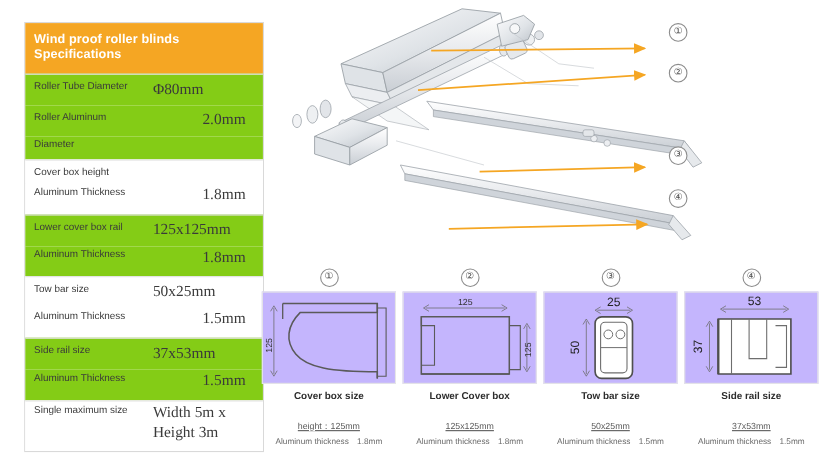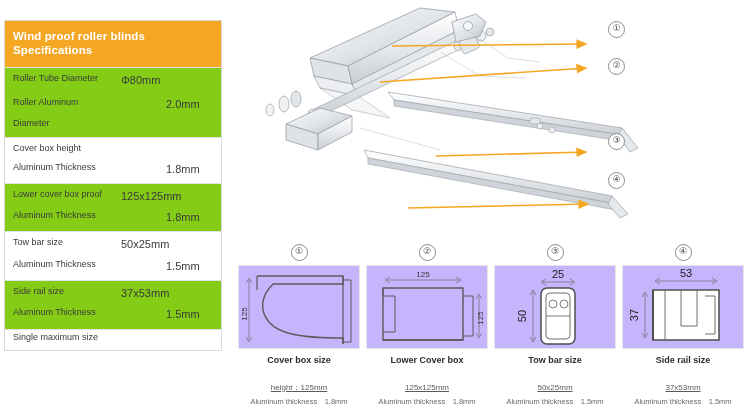--- a/index.html
+++ b/index.html
@@ -16,21 +16,21 @@
   }
   #root {
     position: relative;
     width: 750px;
     height: 420px;
   }
 
   
   .spec-table {
     position: absolute;
-    left: 4px;
+    left: 22px;
     top: 20px;
     width: 218px;
     border: 1px solid #d9d9d9;
     box-sizing: border-box;
     background: #ffffff;
   }
   .spec-title {
     background: #f5a623;
     color: #ffffff;
     font-weight: bold;
@@ -56,23 +56,24 @@
     box-sizing: border-box;
     padding: 5px 8px;
     font-size: 9px;
     color: #3a3a3a;
     line-height: 1.3;
   }
   .spec-value {
     flex: 1;
     box-sizing: border-box;
     padding: 5px 6px;
-    font-size: 11px;
+    font-size: 14px;
     color: #3a3a3a;
     line-height: 1.3;
+    font-family: Liberation Serif, serif;
   }
   .spec-row.sub .spec-label {
     padding-top: 2px;
     padding-bottom: 7px;
   }
   .spec-row.sub .spec-value {
     padding-top: 2px;
     padding-bottom: 7px;
   }
   .spec-row.nb {
@@ -197,21 +198,21 @@
 
     <div class="spec-row white">
       <div class="spec-label">Cover box height</div>
     </div>
     <div class="spec-row white nb sub">
       <div class="spec-label">Aluminum Thickness</div>
       <div class="spec-value">1.8mm</div>
     </div>
 
     <div class="spec-row band">
-      <div class="spec-label">Lower cover box proof</div>
+      <div class="spec-label">Lower cover box rail</div>
       <div class="spec-value">125x125mm</div>
     </div>
     <div class="spec-row band nb sub">
       <div class="spec-label">Aluminum Thickness</div>
       <div class="spec-value">1.8mm</div>
     </div>
 
     <div class="spec-row white">
       <div class="spec-label">Tow bar size</div>
       <div class="spec-value">50x25mm</div>
@@ -225,20 +226,21 @@
       <div class="spec-label">Side rail size</div>
       <div class="spec-value">37x53mm</div>
     </div>
     <div class="spec-row band nb sub">
       <div class="spec-label">Aluminum Thickness</div>
       <div class="spec-value">1.5mm</div>
     </div>
 
     <div class="spec-row white sub">
       <div class="spec-label">Single maximum size</div>
+      <div class="spec-value">Width 5m x Height 3m</div>
     </div>
   </div>
 
   <div class="exploded">
     <svg width="510" height="240" viewBox="0 0 510 240">
       <defs>
         <marker id="arrowHead" markerWidth="7" markerHeight="7" refX="6" refY="3" orient="auto">
           <path d="M0,0 L7,3 L0,6 z" fill="#f5a623"></path>
         </marker>
         <linearGradient id="metalH" x1="0" y1="0" x2="0" y2="1">

